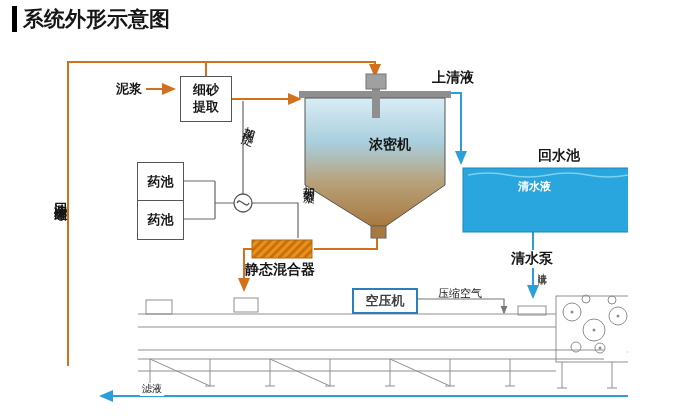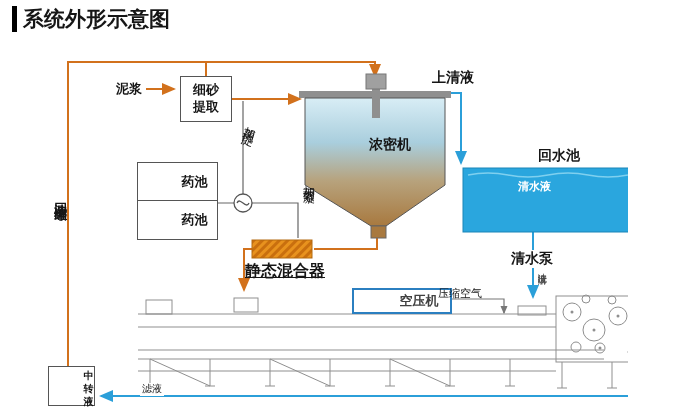--- a/index.html
+++ b/index.html
@@ -4,21 +4,21 @@
 <style>
   html,body{margin:0;padding:0;background:#fff;}
   .page{position:relative;width:628px;height:420px;background:#fff;overflow:hidden;
         font-family:"Liberation Sans","DejaVu Sans",sans-serif;color:#161616;}
   .diagram-svg{position:absolute;left:0;top:0;z-index:1;}
   .lbl{position:absolute;z-index:2;font-weight:700;font-size:13px;color:#161616;
        white-space:nowrap;line-height:1.25;}
   .vert{writing-mode:vertical-rl;letter-spacing:2px;}
   .box{position:absolute;z-index:2;background:#fff;border:1px solid #555;
        display:flex;align-items:center;justify-content:center;text-align:center;
-       font-weight:700;font-size:13px;line-height:1.3;padding-left:34px;}
+       font-weight:700;font-size:13px;line-height:1.3;}
   .whitebg{background:#fff;padding:0 2px;}
 </style>
 </head>
 <body>
 
 <div class="page">
 
   <svg class="diagram-svg" width="700" height="420" viewBox="0 0 700 420">
     <defs>
       <marker id="arrO" orient="auto" markerWidth="9" markerHeight="8" refX="6" refY="3">
@@ -145,33 +145,26 @@
     <span>药池</span>
   </div>
   <div class="box" style="left:137px;top:200px;width:45px;height:38px;">
     <span>药池</span>
   </div>
 
   <div class="lbl vert" style="left:246px;top:116px;font-size:12px;font-weight:400;transform:rotate(16deg);transform-origin:top left;">加药沉淀</div>
 
   <div class="lbl vert" style="left:301px;top:176px;font-size:12px;font-weight:400;">加药絮凝</div>
 
-  <div class="lbl" style="left:245px;top:261px;font-size:16px;text-decoration:underline;">静态混合器</div>
+  <div class="lbl" style="left:245px;top:261px;font-size:14px;">静态混合器</div>
 
   <div class="box" style="left:352px;top:288px;width:62px;height:22px;border:2px solid #2b7fc0;color:#404040;">
     <span>空压机</span>
   </div>
 
   <div class="lbl" style="left:438px;top:287px;font-size:11px;font-weight:400;">压缩空气</div>
 
   <div class="lbl vert" style="left:52px;top:192px;font-size:13px;">回浓缩罐</div>
 
-  <div class="box" style="left:48px;top:366px;width:47px;height:40px;flex-direction:column;justify-content:flex-start;padding-top:2px;box-sizing:border-box;">
-    <svg width="20" height="18" viewBox="0 0 20 18">
-      <circle cx="10" cy="9" r="7.5" fill="#fff" stroke="#555" stroke-width="1.2"></circle>
-      <path d="M5,9 C7.5,3.5 12.5,14.5 15,9" fill="none" stroke="#555" stroke-width="1.2"></path>
-    </svg>
-    <span style="font-size:10px;">中转液</span>
-  </div>
 
   <div class="lbl whitebg" style="left:100px;top:383px;font-size:10px;font-weight:400;margin-left:40px;">滤液</div>
 
 </div>
 
 </body></html>

